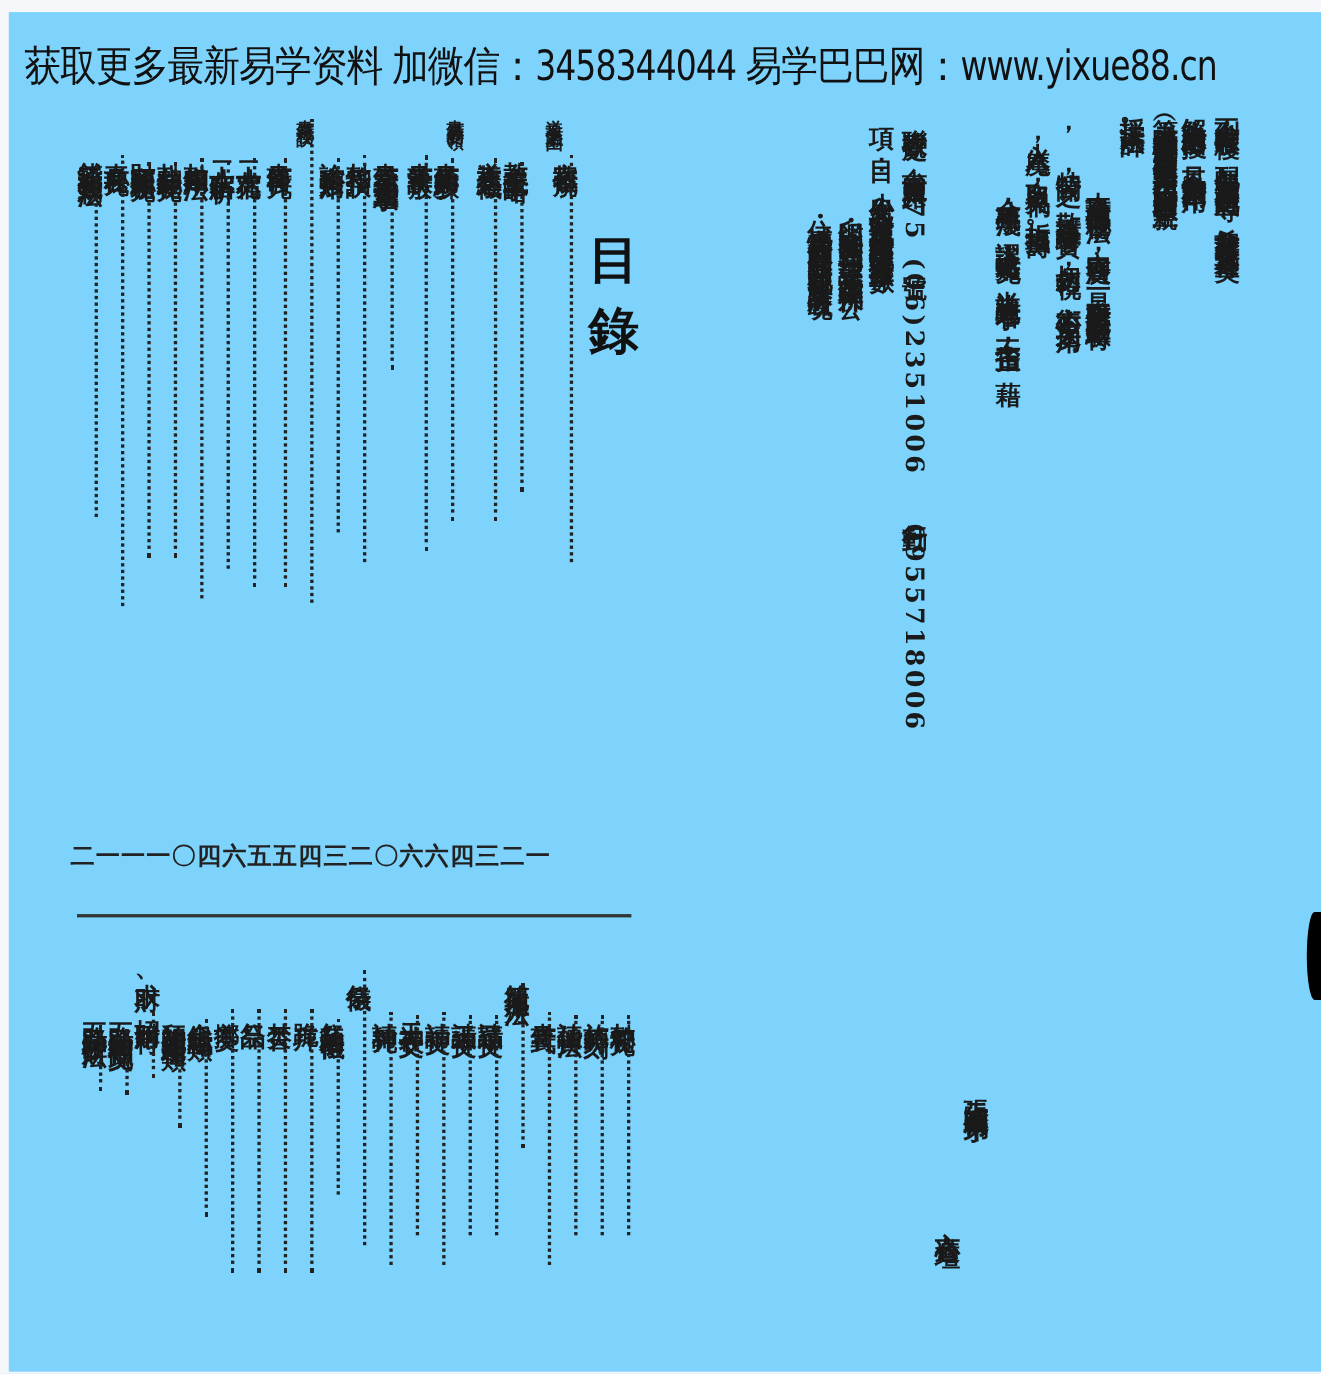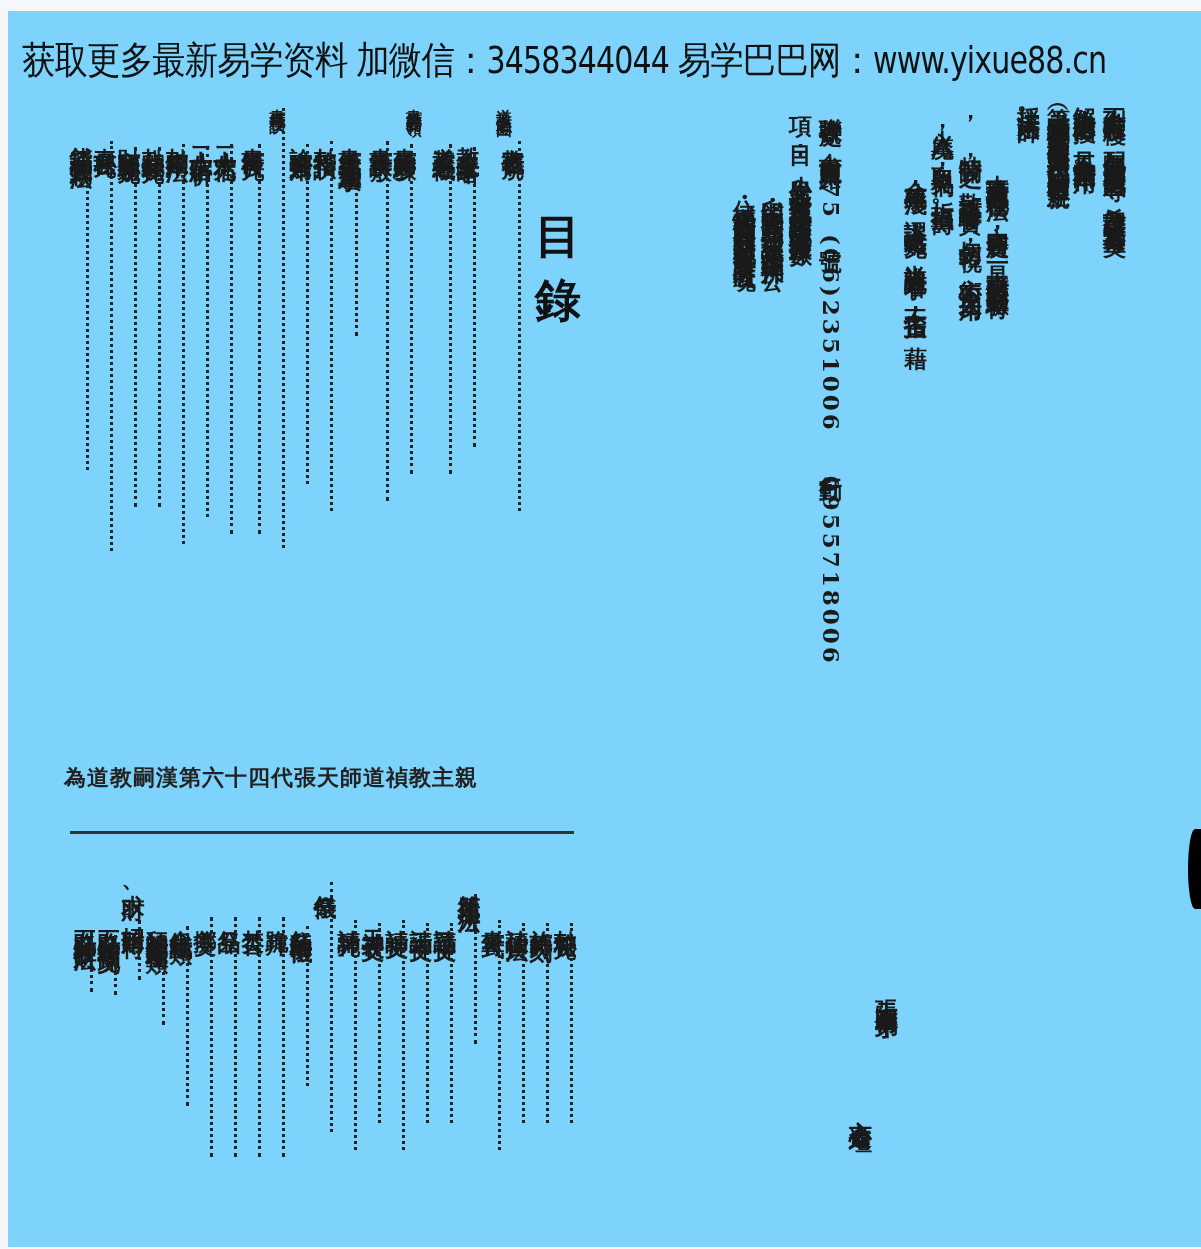--- a/index.html
+++ b/index.html
@@ -72,21 +72,21 @@
     <div class="toc-entry" style="left:228px;top:118px"><span class="lbl">畫符後口咒</span><span class="dots" style="height:390px"></span></div>
     <div class="toc-entry" style="left:200px;top:118px"><span class="lbl">二十八宿咒</span><span class="dots" style="height:390px"></span></div>
     <div class="toc-entry" style="left:176px;top:118px"><span class="lbl">二十八宿解析</span><span class="dots" style="height:370px"></span></div>
     <div class="toc-entry" style="left:152px;top:118px"><span class="lbl">勅庫銀用法</span><span class="dots" style="height:400px"></span></div>
     <div class="toc-entry" style="left:128px;top:118px"><span class="lbl">勅八卦錢秘咒</span><span class="dots" style="height:360px"></span></div>
     <div class="toc-entry" style="left:104px;top:118px"><span class="lbl">財寶歸宗秘咒</span><span class="dots" style="height:360px"></span></div>
     <div class="toc-entry" style="left:80px;top:118px"><span class="lbl">真言秘咒</span><span class="dots" style="height:410px"></span></div>
     <div class="toc-entry" style="left:56px;top:118px"><span class="lbl">錢通三寶錢勅法</span><span class="dots" style="height:320px"></span></div>
   </div>
 
-  <div style="position:absolute;left:56px;top:752px;font-family:'DejaVu Serif',serif;font-size:22px;font-weight:bold;letter-spacing:1px;color:#222;white-space:nowrap;">為道教嗣漢第六十四代張天師道禎教主親</div>
+  <div style="position:absolute;left:56px;top:752px;font-family:'DejaVu Serif',serif;font-size:22px;font-weight:bold;letter-spacing:1px;color:#222;white-space:nowrap;">二一一一〇四六五五四三二〇六六四三二一</div>
 
   <div class="rule"></div>
 
   <div>
     <div class="toc-entry" style="left:540px;top:900px"><span class="lbl">勅符秘咒</span><span class="dots" style="height:200px"></span></div>
     <div class="toc-entry" style="left:516px;top:900px"><span class="lbl">施符時刻</span><span class="dots" style="height:200px"></span></div>
     <div class="toc-entry" style="left:492px;top:900px"><span class="lbl">請仙貨法</span><span class="dots" style="height:200px"></span></div>
     <div class="toc-entry" style="left:468px;top:900px"><span class="lbl">畫符式</span><span class="dots" style="height:230px"></span></div>
     <div class="toc-entry section" style="left:444px;top:865px"><span class="lbl" style="font-size:23px">符咒使用方法</span><span class="dots" style="height:150px"></span></div>
     <div class="toc-entry" style="left:420px;top:900px"><span class="lbl">請眾神文</span><span class="dots" style="height:200px"></span></div>

